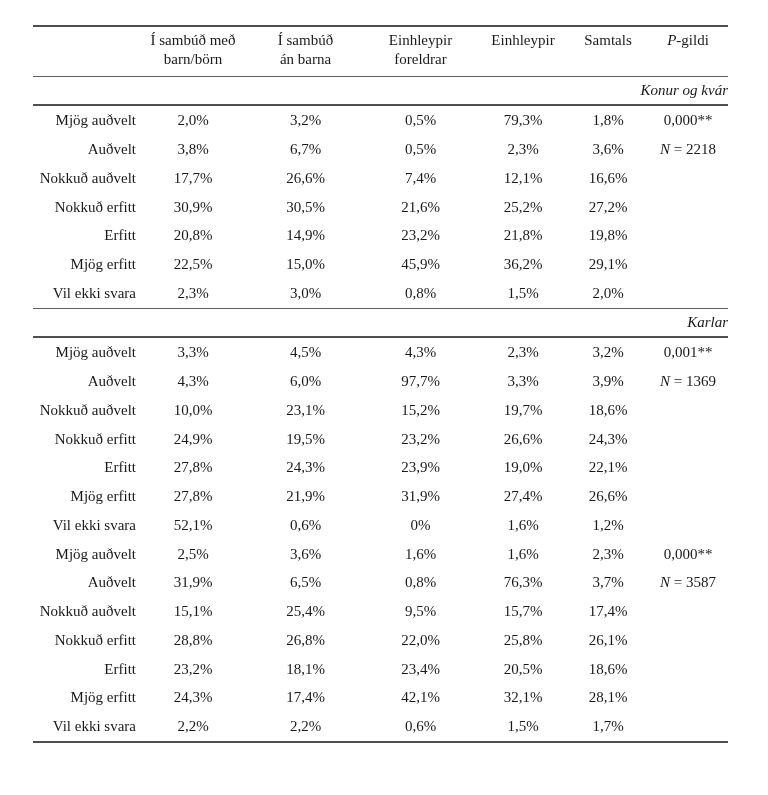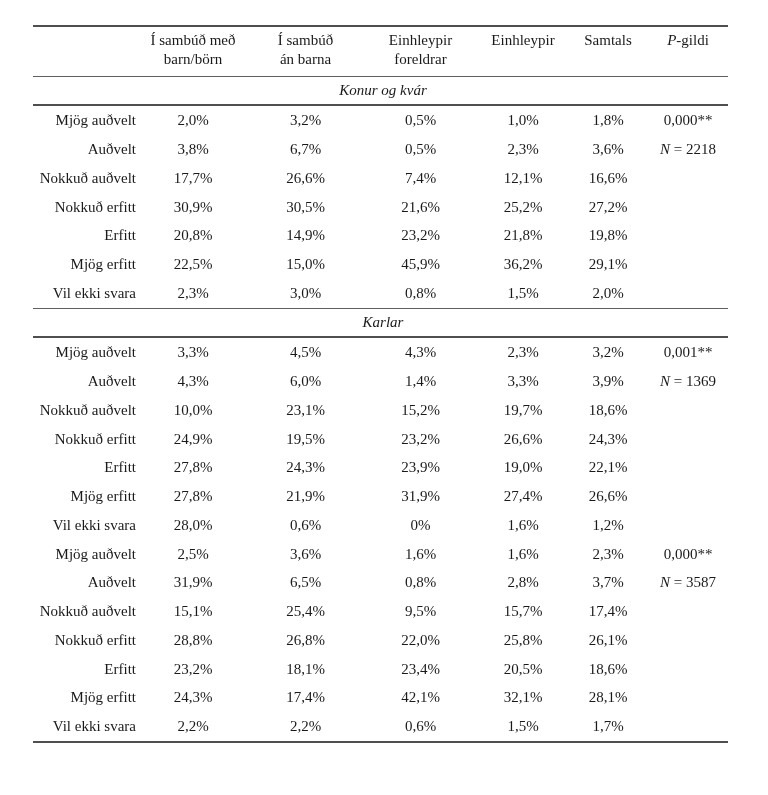--- a/index.html
+++ b/index.html
@@ -39,21 +39,21 @@
     padding: 4px 2px 7px 2px;
     line-height: 1.25;
     border-top: 2px solid #4f4f4f;
     border-bottom: 1px solid #5f5f5f;
   }
   thead th span { display: block; }
   thead th.p-col span { display: inline; }
 
   td.section-name {
     font-style: italic;
-    text-align: center;
+    text-align: right;
     padding: 4px 0 5px 5px;
     line-height: 1.25;
     border-top: 1px solid #5f5f5f;
     border-bottom: 2px solid #4f4f4f;
   }
   tr.data-row td {
     padding: 5px 2px;
     line-height: 1.25;
     text-align: center;
     white-space: nowrap;
@@ -109,21 +109,21 @@
     </thead>
     <tbody id="table-body">
         <tr>
           <td colspan="7" class="section-name">Konur og kvár</td>
         </tr>
         <tr class="data-row">
           <td class="row-label">Mjög auðvelt</td>
           <td>2,0%</td>
           <td>3,2%</td>
           <td>0,5%</td>
-          <td>1,0%</td>
+          <td>79,3%</td>
           <td>1,8%</td>
           <td>0,000**</td>
         </tr>
         <tr class="data-row">
           <td class="row-label">Auðvelt</td>
           <td>3,8%</td>
           <td>6,7%</td>
           <td>0,5%</td>
           <td>2,3%</td>
           <td>3,6%</td>
@@ -183,21 +183,21 @@
           <td>4,5%</td>
           <td>4,3%</td>
           <td>2,3%</td>
           <td>3,2%</td>
           <td>0,001**</td>
         </tr>
         <tr class="data-row">
           <td class="row-label">Auðvelt</td>
           <td>4,3%</td>
           <td>6,0%</td>
-          <td>1,4%</td>
+          <td>97,7%</td>
           <td>3,3%</td>
           <td>3,9%</td>
           <td><span class="italic">N</span> = 1369</td>
         </tr>
         <tr class="data-row">
           <td class="row-label">Nokkuð auðvelt</td>
           <td>10,0%</td>
           <td>23,1%</td>
           <td>15,2%</td>
           <td>19,7%</td>
@@ -226,42 +226,42 @@
           <td class="row-label">Mjög erfitt</td>
           <td>27,8%</td>
           <td>21,9%</td>
           <td>31,9%</td>
           <td>27,4%</td>
           <td>26,6%</td>
           <td></td>
         </tr>
         <tr class="data-row">
           <td class="row-label">Vil ekki svara</td>
-          <td>28,0%</td>
+          <td>52,1%</td>
           <td>0,6%</td>
           <td>0%</td>
           <td>1,6%</td>
           <td>1,2%</td>
           <td></td>
         </tr>
         <tr class="data-row">
           <td class="row-label">Mjög auðvelt</td>
           <td>2,5%</td>
           <td>3,6%</td>
           <td>1,6%</td>
           <td>1,6%</td>
           <td>2,3%</td>
           <td>0,000**</td>
         </tr>
         <tr class="data-row">
           <td class="row-label">Auðvelt</td>
           <td>31,9%</td>
           <td>6,5%</td>
           <td>0,8%</td>
-          <td>2,8%</td>
+          <td>76,3%</td>
           <td>3,7%</td>
           <td><span class="italic">N</span> = 3587</td>
         </tr>
         <tr class="data-row">
           <td class="row-label">Nokkuð auðvelt</td>
           <td>15,1%</td>
           <td>25,4%</td>
           <td>9,5%</td>
           <td>15,7%</td>
           <td>17,4%</td>

